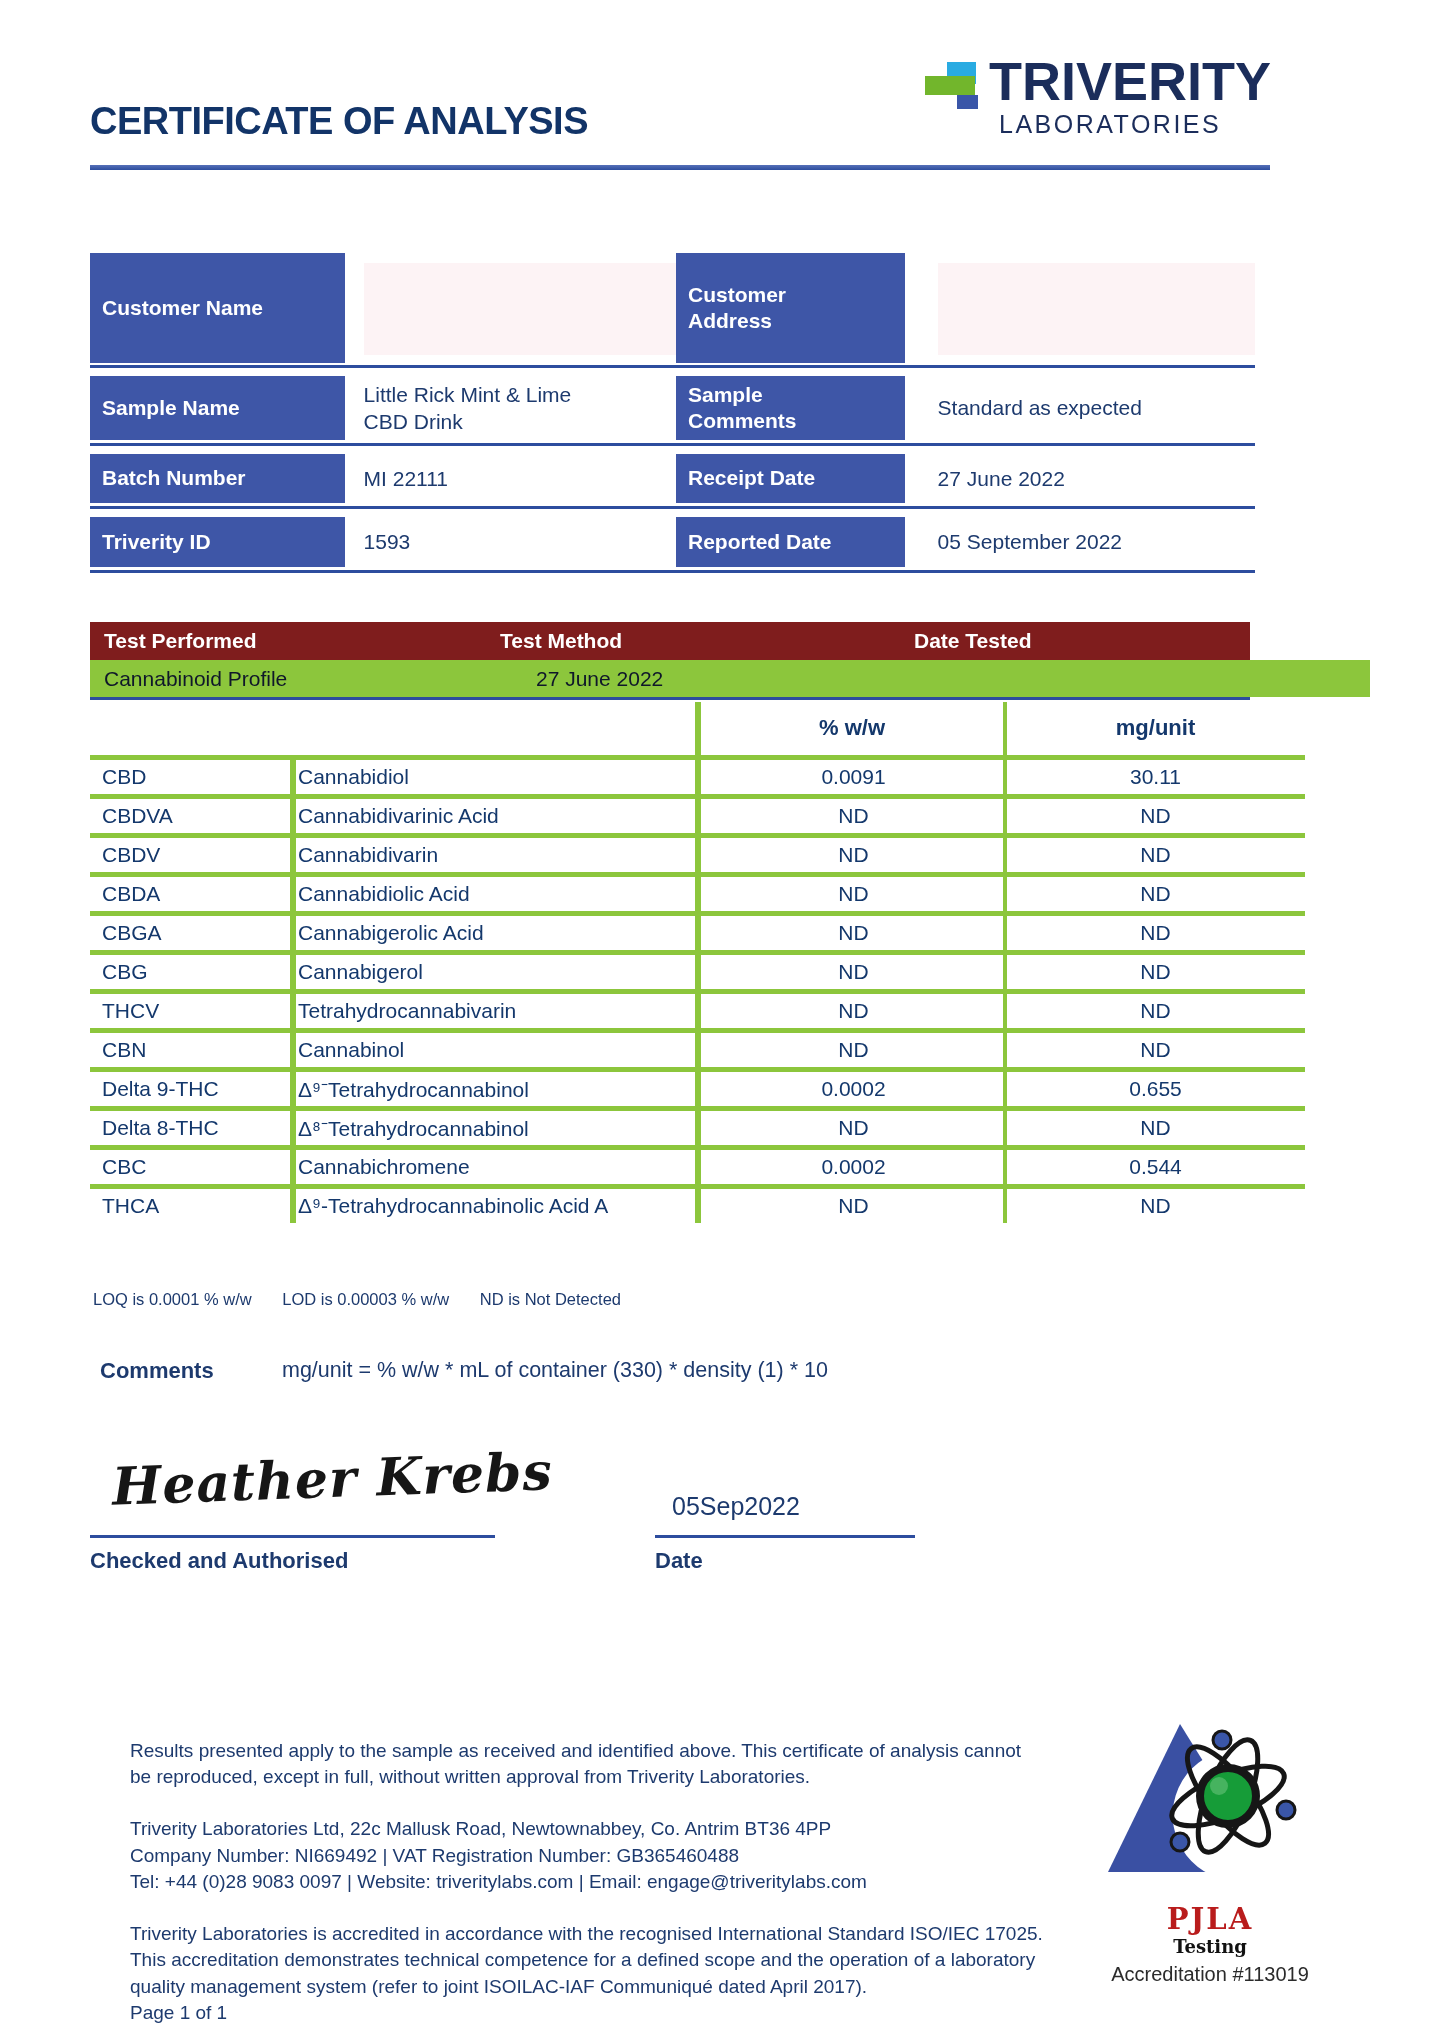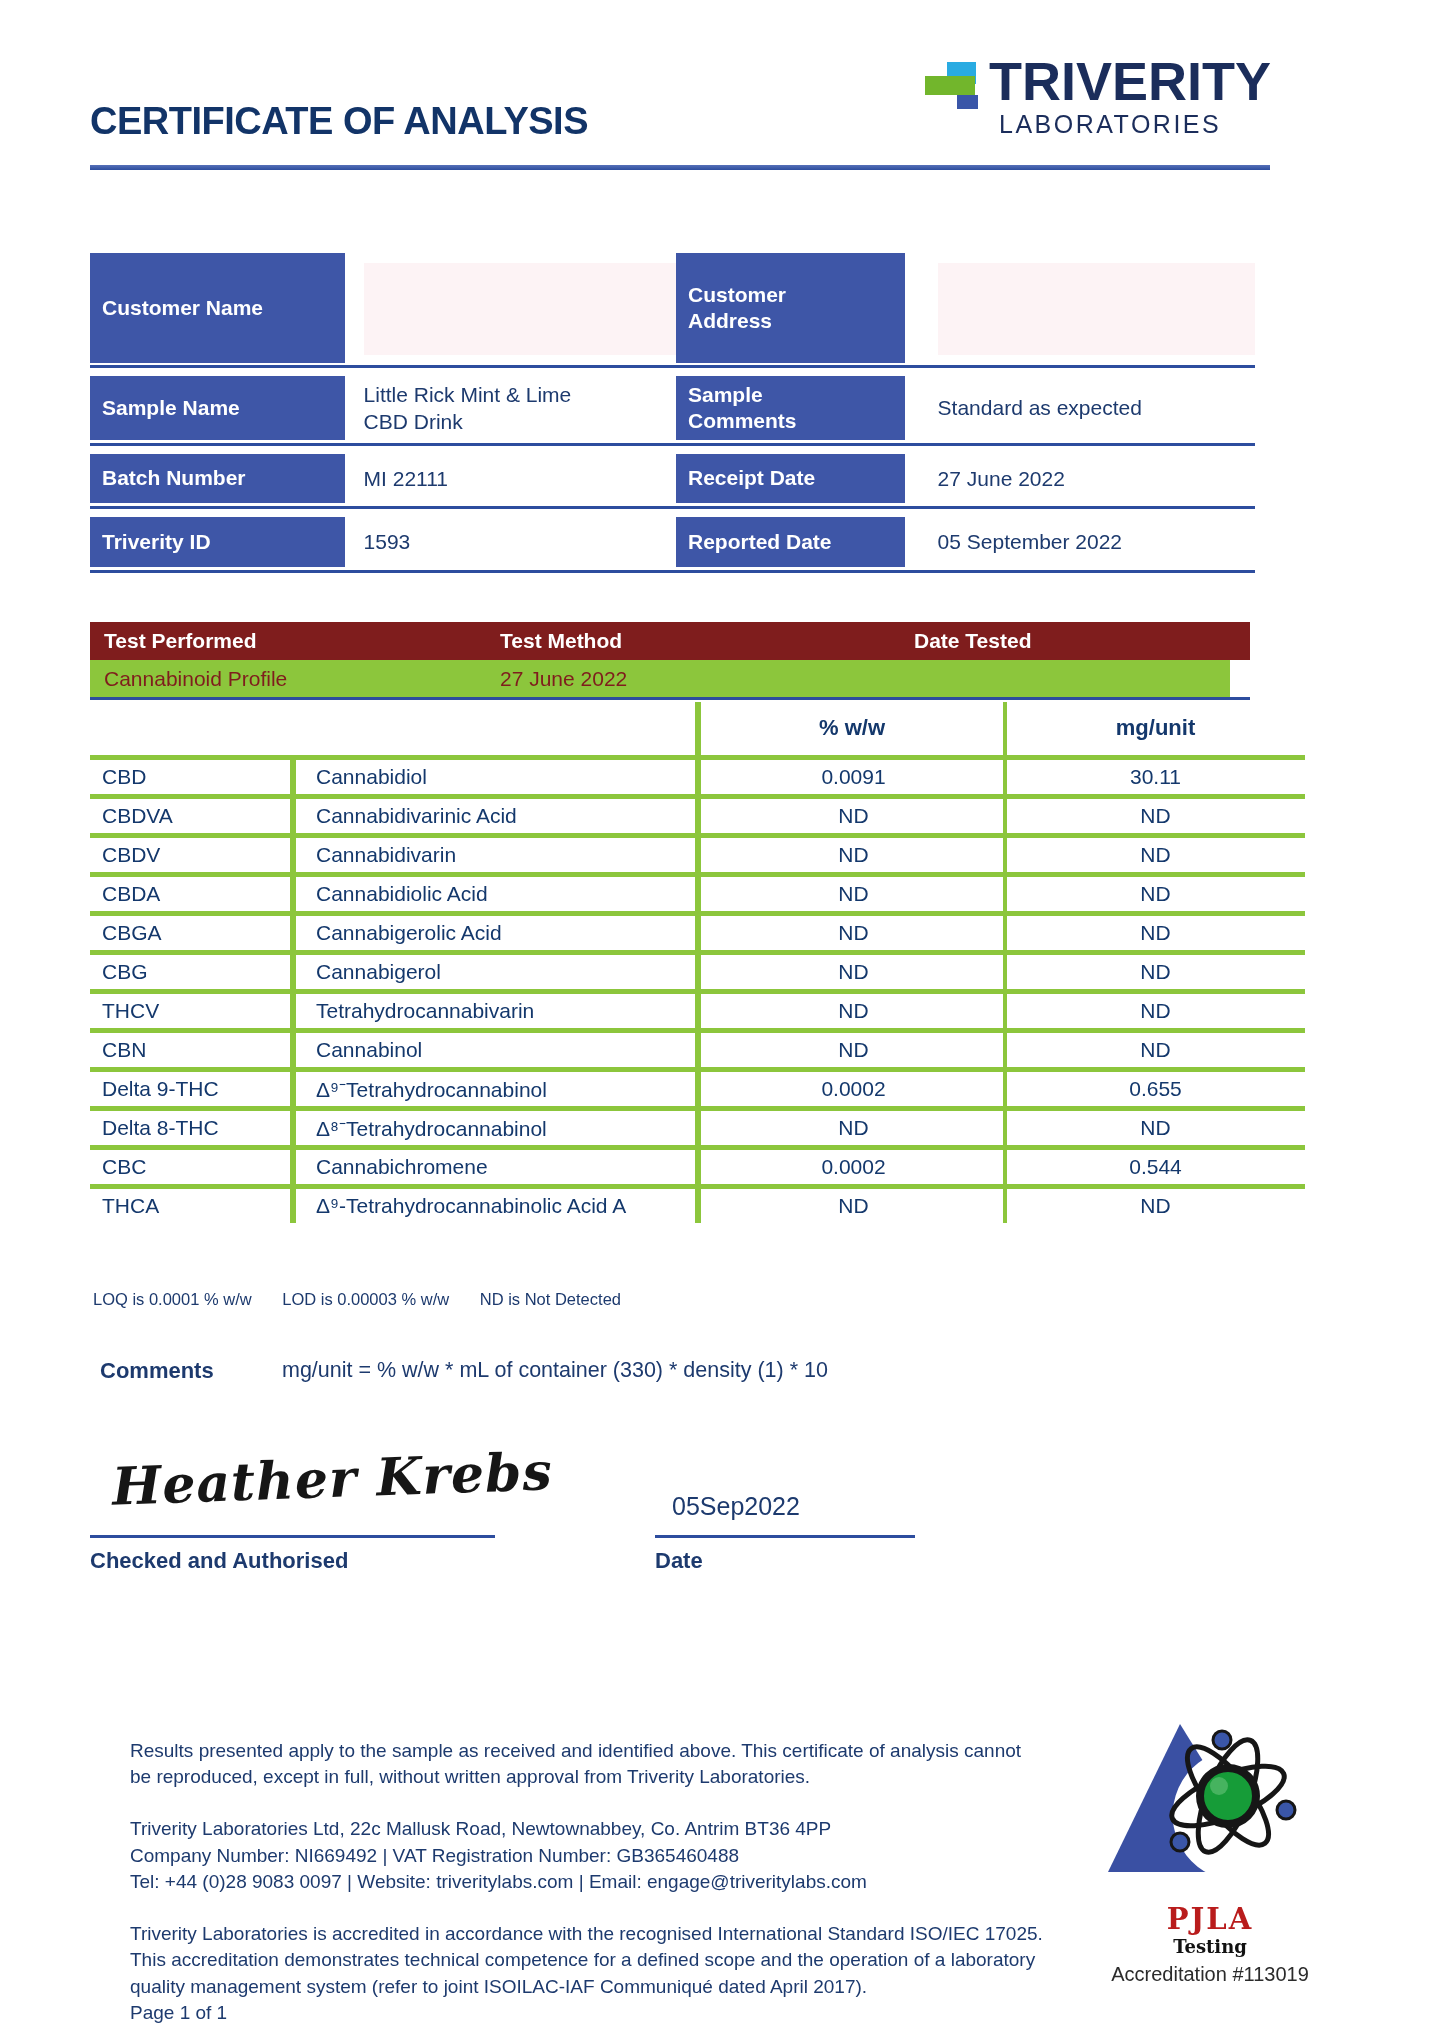--- a/index.html
+++ b/index.html
@@ -36,39 +36,39 @@
   .lab1 span { max-width:175px; } .lab2 span { max-width:145px; }
   .cell-value { background:#ffffff; color:#1d3a6e; font-size:21px; display:flex;
                 align-items:center; padding-left:15px; line-height:1.3; }
   .val1 { width:328px; } .val2 { width:333px; }
   .val1 span { max-width:240px; }
   .redacted { background:#fdf3f5; width:100%; height:calc(100% - 18px); margin:10px 0 8px 0; }
   
   .ttable { position:absolute; left:90px; top:622px; width:1215px; }
   .t-head { display:flex; width:1160px; height:38px; background:#7f1d1d; color:#fff;
             font-weight:700; font-size:21px; }
-  .t-prof { display:flex; width:1140px; height:37px; background:#8cc63c; color:#7f1d1d;
-            font-size:21px; }
+  .t-prof { display:flex; width:1280px; height:37px; background:#8cc63c; color:#0f172a;
+            font-size:21px;gap:36px; }
   .t-head > div, .t-prof > div { display:flex; align-items:center; padding-left:14px; }
   .tc1 { width:396px; } .tc2 { width:414px; } .tc3 { width:350px; }
   .t-navyline { width:1160px; height:3px; background:#2d4d9e; }
   .t-colhdr { position:relative; width:1215px; height:55px; font-weight:700; font-size:22px;
               color:#14386c; }
   .t-colhdr .pct { position:absolute; left:608px; width:308px; top:0; height:100%;
                    display:flex; align-items:center; justify-content:center; }
   .t-colhdr .mg  { position:absolute; left:916px; width:299px; top:0; height:100%;
                    display:flex; align-items:center; justify-content:center; }
   .stub { position:absolute; top:2px; bottom:0; width:6px; background:#8cc63c; }
   .stub-a { left:605px; } .stub-b { left:913px; width:4px; }
   .t-rows { position:relative; width:1215px; }
   .vline { position:absolute; top:0; bottom:0; background:#8cc63c; }
   .vl-a { left:200px; width:6px; } .vl-b { left:605px; width:6px; } .vl-c { left:913px; width:4px; }
   .t-row { display:flex; height:39px; border-top:5px solid #8cc63c; font-size:21px; color:#14386c; }
   .t-row .code { width:206px; display:flex; align-items:center; padding-left:12px; }
-  .t-row .name { width:405px; display:flex; align-items:center; padding-left:20px; }
+  .t-row .name { width:405px; display:flex; align-items:center; padding-left:2px; }
   .t-row .pct  { width:305px; display:flex; align-items:center; justify-content:center; }
   .t-row .mg   { width:299px; display:flex; align-items:center; justify-content:center; }
   .footnote { position:absolute; left:93px; top:1290px; font-size:16.5px; color:#1d3a6e; }
   .footnote span { margin-right:26px; }
   .footnote .fn-nd { margin-right:0; }
   
   .comments-label { position:absolute; left:100px; top:1358px; font-size:22px; font-weight:700; }
   .comments-text  { position:absolute; left:282px; top:1358px; font-size:21.5px; }
   
   .sig-name { position:absolute; left:112px; top:1448px; font-family:"DejaVu Serif", serif;

